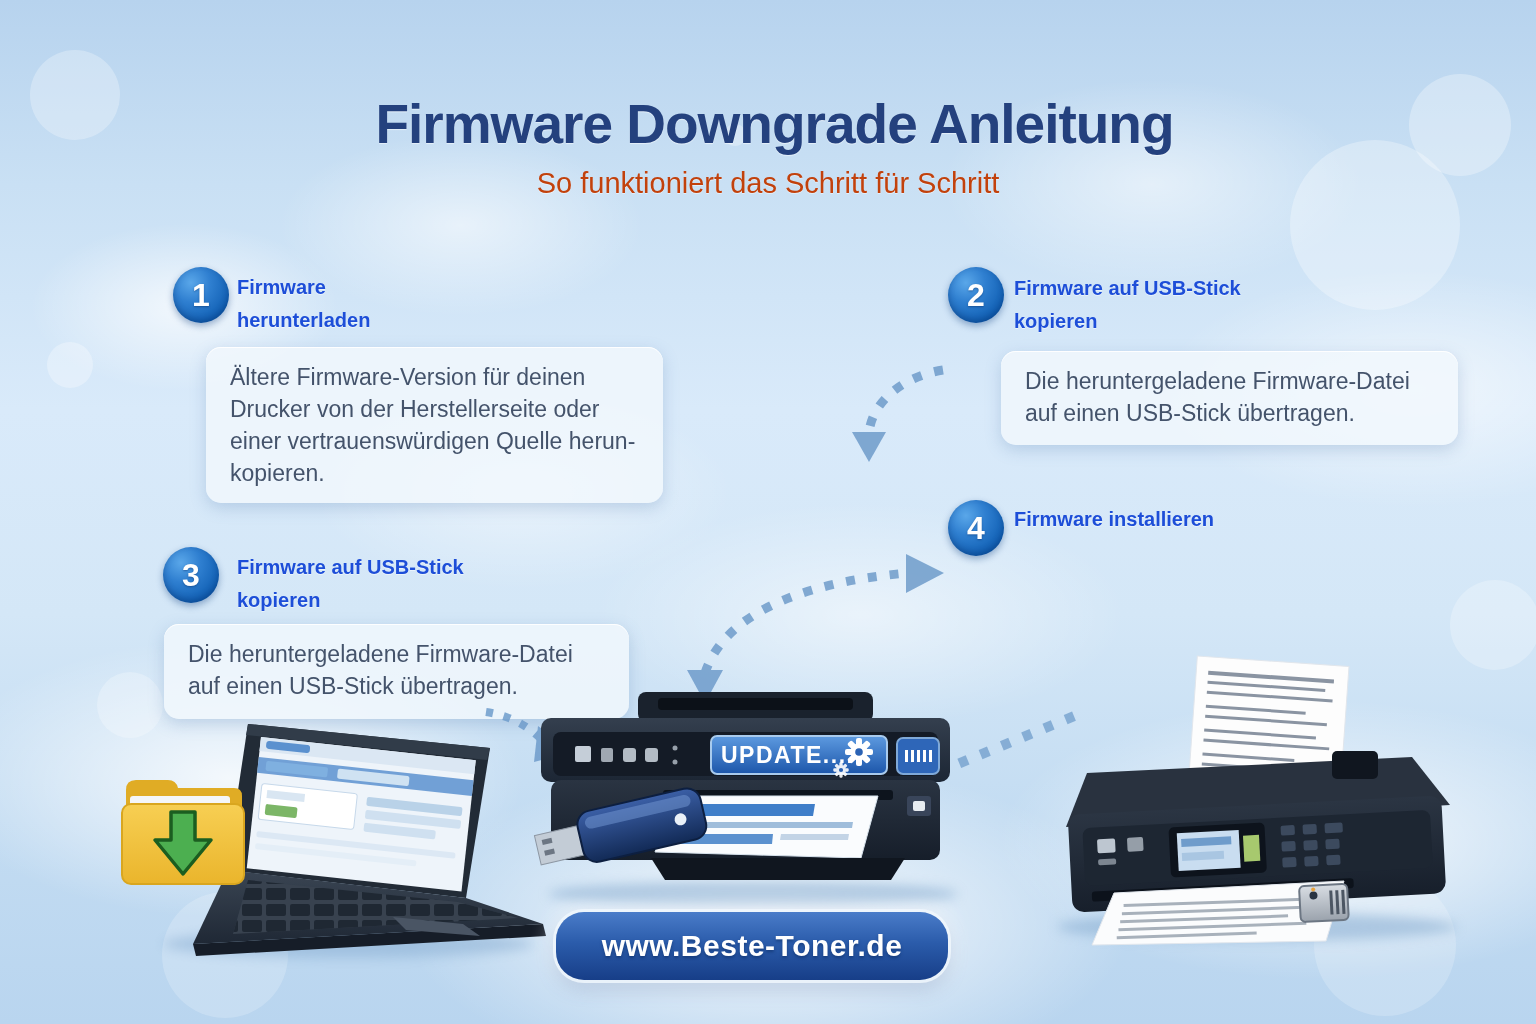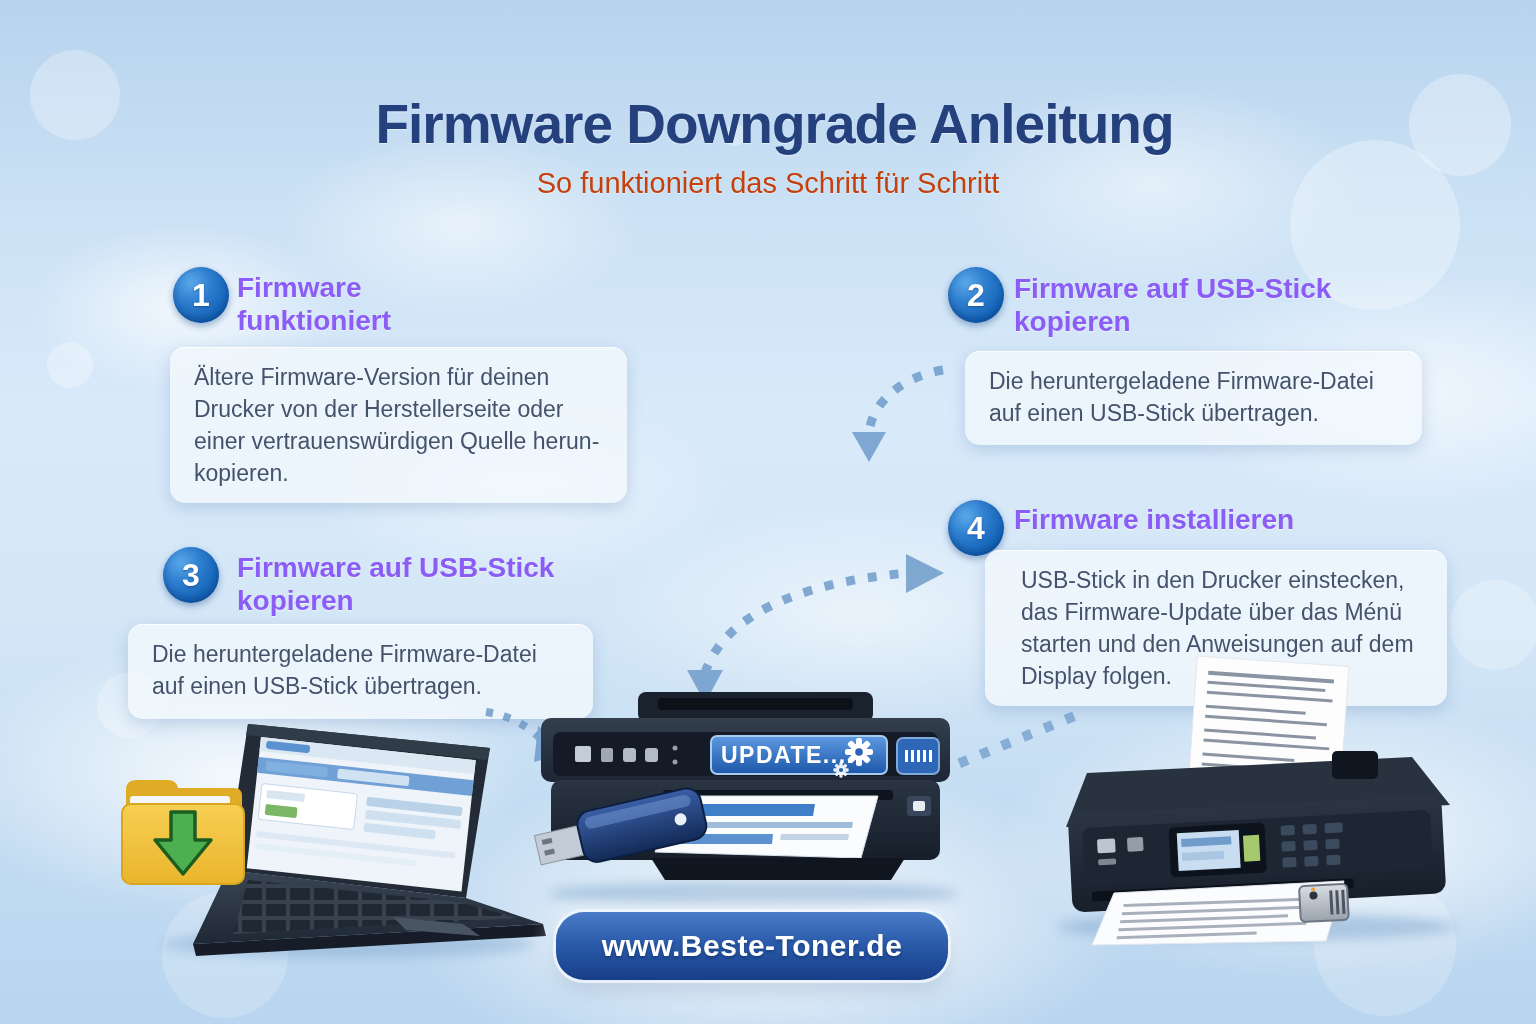--- a/index.html
+++ b/index.html
@@ -46,29 +46,29 @@
   }
   .badge{
     position:absolute;width:56px;height:56px;border-radius:50%;
     display:flex;align-items:center;justify-content:center;
     font-size:32px;font-weight:bold;color:#ffffff;
     background:radial-gradient(circle at 32% 28%, #5aa7e9 0%, #2f7fd0 35%, #1160b4 75%, #0c509c 100%);
     box-shadow:0 3px 7px rgba(17,64,130,.40), inset 0 -3px 6px rgba(0,30,80,.30);
     text-shadow:0 1px 2px rgba(10,50,110,.5);
   }
   .step-title{
-    position:absolute;font-size:28px;font-weight:bold;color:#8b5cf6;line-height:33px;
+    position:absolute;font-size:20px;font-weight:bold;color:#1d4ed8;line-height:33px;
     text-shadow:0 1px 0 rgba(255,255,255,.5);white-space:nowrap;
   }
   .text-box{
     position:absolute;box-sizing:border-box;
     background:rgba(242,248,253,.82);
     border-radius:15px;
     box-shadow:0 5px 16px rgba(90,130,180,.28), inset 0 1px 0 rgba(255,255,255,.9);
-    padding:14px 24px;font-size:23px;color:#44536b;line-height:32px;
+    padding:14px 24px;font-size:23px;color:#44536b;line-height:32px;margin-left:36px;
   }
   .text-box .bl{white-space:nowrap;}
   .pad-lg{padding-left:36px;}
   .pill{
     position:absolute;left:556px;top:912px;width:392px;height:68px;border-radius:28px;
     display:flex;align-items:center;justify-content:center;
     background:linear-gradient(180deg,#4a7cc9 0%,#2b5cab 45%,#173e88 100%);
     box-shadow:0 0 0 3px rgba(240,247,253,.85), 0 0 18px 8px rgba(255,255,255,.45), 0 8px 18px rgba(60,100,160,.40);
     cursor:pointer;
   }
@@ -85,21 +85,21 @@
 <div id="canvas">
   <div class="clouds"></div>
   <div class="bokeh"></div>
 
   <h1 class="title">Firmware Downgrade Anleitung</h1>
   <div class="subtitle">So funktioniert das Schritt für Schritt</div>
 
   <div class="badge" style="left:173px;top:267px;">1</div>
   <div class="step-title" style="left:237px;top:271px;">
     <div>Firmware</div>
-    <div>funktioniert</div>
+    <div>herunterladen</div>
   </div>
   <div class="text-box" style="left:170px;top:347px;width:457px;height:156px;">
     <div class="bl">Ältere Firmware-Version für deinen</div>
     <div class="bl">Drucker von der Herstellerseite oder</div>
     <div class="bl">einer vertrauenswürdigen Quelle herun-</div>
     <div class="bl">kopieren.</div>
   </div>
 
   <div class="badge" style="left:948px;top:267px;">2</div>
   <div class="step-title" style="left:1014px;top:272px;">
@@ -117,26 +117,20 @@
     <div>kopieren</div>
   </div>
   <div class="text-box" style="left:128px;top:624px;width:465px;height:95px;">
     <div class="bl">Die heruntergeladene Firmware-Datei</div>
     <div class="bl">auf einen USB-Stick übertragen.</div>
   </div>
 
   <div class="badge" style="left:948px;top:500px;">4</div>
   <div class="step-title" style="left:1014px;top:503px;">
     <div>Firmware installieren</div>
-  </div>
-  <div class="text-box pad-lg" style="left:985px;top:550px;width:462px;height:156px;">
-    <div class="bl">USB-Stick in den Drucker einstecken,</div>
-    <div class="bl">das Firmware-Update über das Ménü</div>
-    <div class="bl">starten und den Anweisungen auf dem</div>
-    <div class="bl">Display folgen.</div>
   </div>
 
   <svg class="abs" style="left:835px;top:362px;" width="115" height="105" viewBox="0 0 115 105">
     <g stroke="#6f9ccb" fill="#6f9ccb" opacity="0.85">
       <path d="M108,8 C70,14 38,38 34,70" fill="none" stroke-width="9" stroke-dasharray="9 13"></path>
       <polygon points="17,70 51,70 34,100" stroke="none"></polygon>
     </g>
   </svg>
 
   <svg class="abs" style="left:678px;top:548px;" width="270" height="160" viewBox="0 0 270 160">

